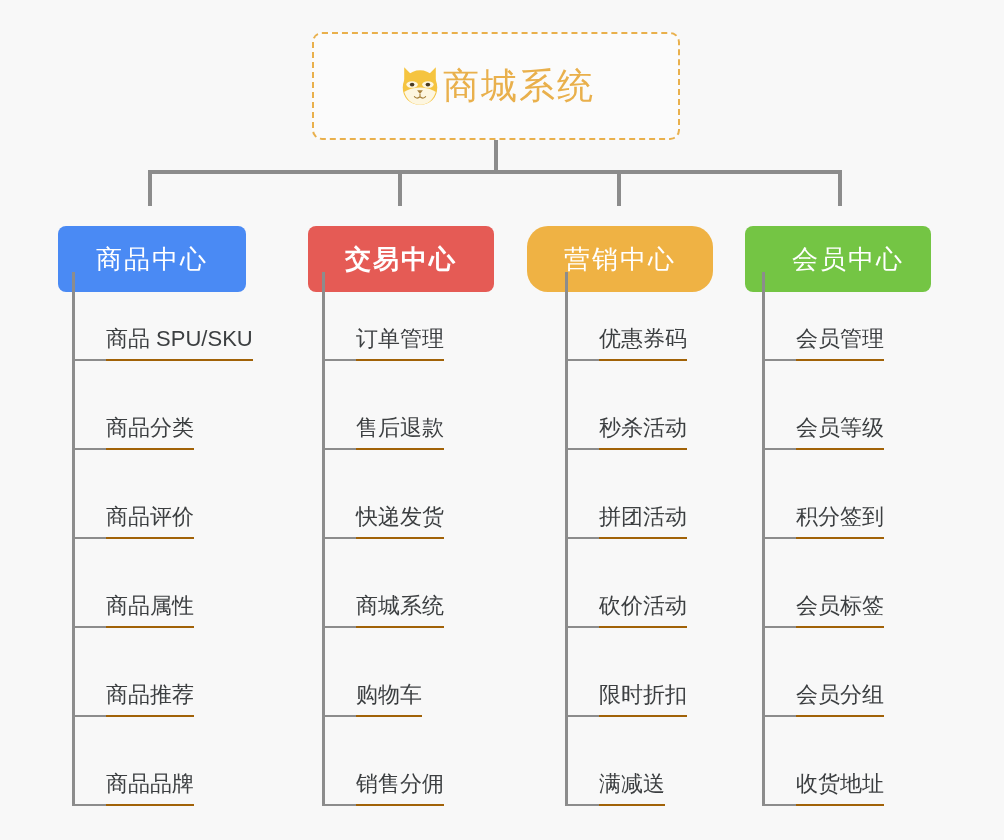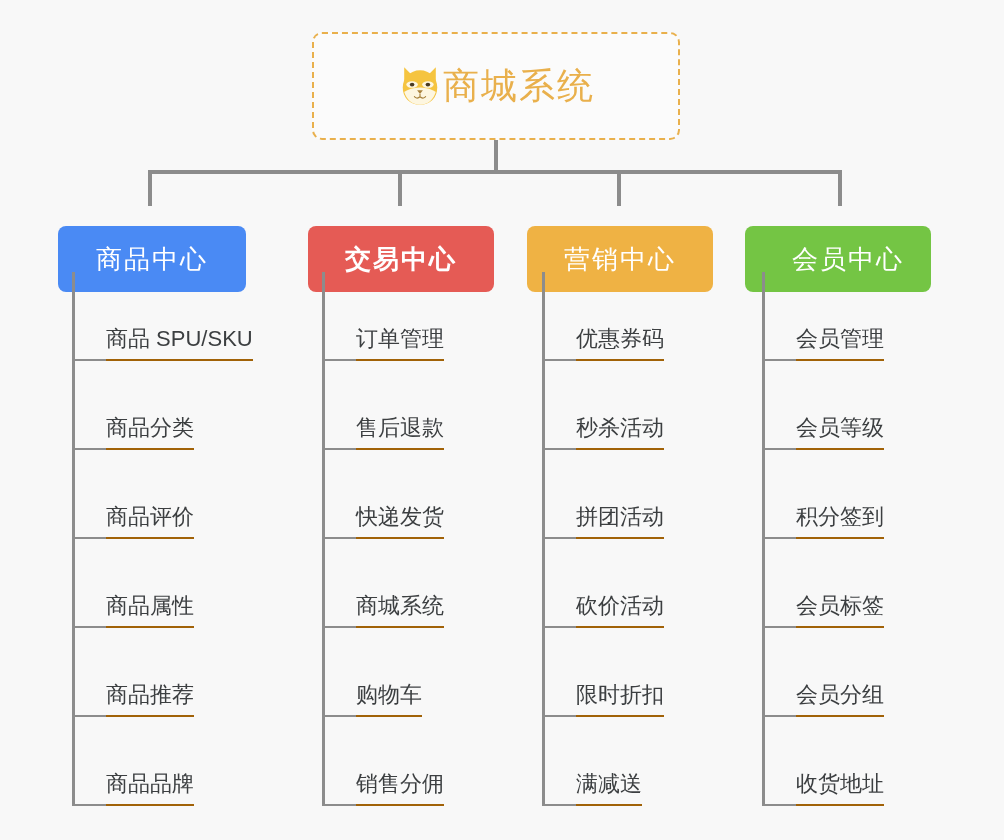--- a/index.html
+++ b/index.html
@@ -87,31 +87,31 @@
     align-items: center;
     justify-content: center;
     color: #ffffff;
     font-size: 26px;
     letter-spacing: 2px;
     white-space: nowrap;
     margin-top: 20px;
   }
   .cat-0 { left: 58px;  width: 188px; }
   .cat-1 { left: 308px; width: 186px; font-weight: bold; }
-  .cat-2 { left: 527px; width: 186px; }
+  .cat-2 { left: 527px; width: 186px; border-radius: 21px; }
   .cat-3 { left: 745px; width: 186px; padding-left: 20px; }
 
   
   .leaf-column {
     position: absolute;
     top: 272px;
   }
   .col-0 { left: 72px; }
   .col-1 { left: 322px; }
-  .col-2 { left: 542px; font-family: Liberation Serif, serif; }
+  .col-2 { left: 565px; font-family: Liberation Serif, serif; }
   .col-3 { left: 762px; }
 
   .leaf-spine {
     position: absolute;
     left: 0;
     top: 0;
     width: 3px;
     background: #8c8c8c;
   }
 

